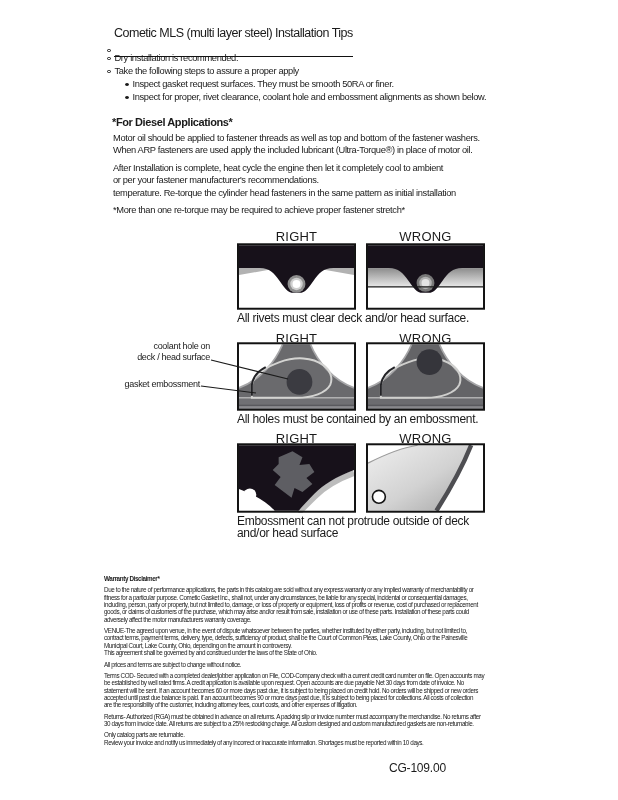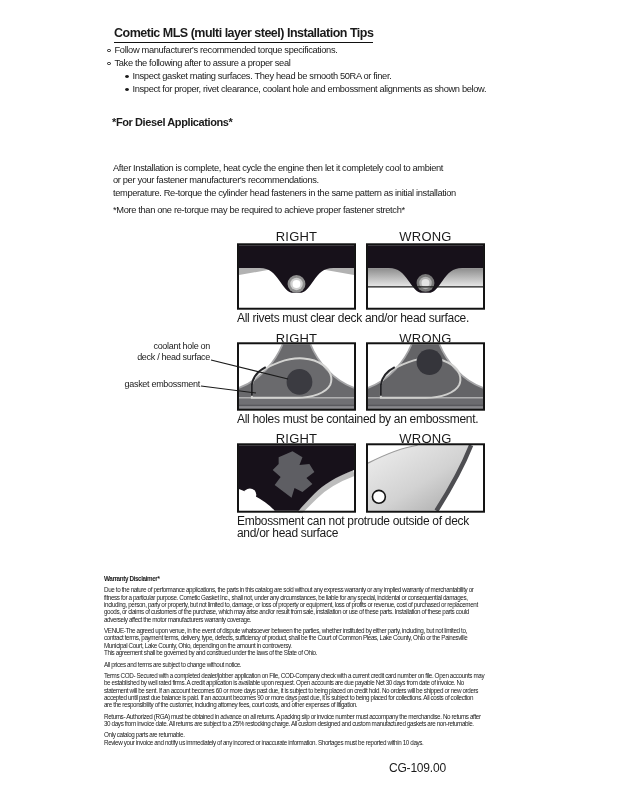--- a/index.html
+++ b/index.html
@@ -4,22 +4,22 @@
 <style>
   * { margin:0; padding:0; box-sizing:border-box; }
   html,body { background:#ffffff; }
   .page {
     position:relative; width:618px; height:800px; background:#fff;
     font-family:"Liberation Sans", sans-serif; color:#1a1a1a; overflow:hidden;
   }
   .abs { position:absolute; }
 
   .title {
-    left:114px; top:26px; font-size:12.5px; font-weight:bold; letter-spacing:-0.5px;
-    border-bottom:1.5px solid #111; padding-bottom:2px; white-space:nowrap;
+    left:114px; top:26px; font-size:12.5px; font-weight:normal; letter-spacing:-0.5px;
+    border-bottom:1.5px solid #111; padding-bottom:16px; white-space:nowrap;
   }
 
   .tips { left:107px; top:44px; font-size:9.3px; letter-spacing:-0.35px; line-height:13px; }
   .tip { display:flex; align-items:flex-start; white-space:nowrap; }
   .tip .dot {
     flex:0 0 auto; width:3.5px; height:3.5px; border:1px solid #1a1a1a;
     border-radius:50%; margin:4.5px 4px 0 0;
   }
   .tip.sub { margin-left:18px; }
   .tip.sub .dot { background:#1a1a1a; }
@@ -48,37 +48,44 @@
 </head>
 <body>
 
 <div class="page">
 
   <div class="abs title">Cometic MLS (multi layer steel) Installation Tips</div>
 
   <div class="abs tips">
     <div class="tip">
       <span class="dot"></span>
-      <span>Follow manufacturer's recommended torque specifications.</span>
     </div>
     <div class="tip">
       <span class="dot"></span>
-      <span>Take the following after to assure a proper seal</span>
+      <span>Dry installation is recommended.</span>
+    </div>
+    <div class="tip">
+      <span class="dot"></span>
+      <span>Take the following steps to assure a proper apply</span>
     </div>
     <div class="tip sub">
       <span class="dot"></span>
-      <span>Inspect gasket mating surfaces.  They head be smooth 50RA or finer.</span>
+      <span>Inspect gasket request surfaces.  They must be smooth 50RA or finer.</span>
     </div>
     <div class="tip sub">
       <span class="dot"></span>
       <span>Inspect for proper, rivet clearance, coolant hole and embossment alignments as shown below.</span>
     </div>
   </div>
 
   <div class="abs diesel-h">*For Diesel Applications*</div>
+  <div class="abs body-lines p1">
+    <div>Motor oil should be applied to fastener threads as well as top and bottom of the fastener washers.</div>
+    <div>When ARP fasteners are used apply the included lubricant (Ultra-Torque®) in place of motor oil.</div>
+  </div>
   <div class="abs body-lines p2">
     <div>After Installation is complete, heat cycle the engine then let it completely cool to ambient</div>
     <div>or per your fastener manufacturer's recommendations.</div>
     <div>temperature. Re-torque the cylinder head fasteners in the same pattern as initial installation</div>
   </div>
   <div class="abs body-lines note">*More than one re-torque may be required to achieve proper fastener stretch*</div>
 
   <div class="abs fig-label" style="left:237px; top:229px;">RIGHT</div>
   <div class="abs fig-label" style="left:366px; top:229px;">WRONG</div>
 

